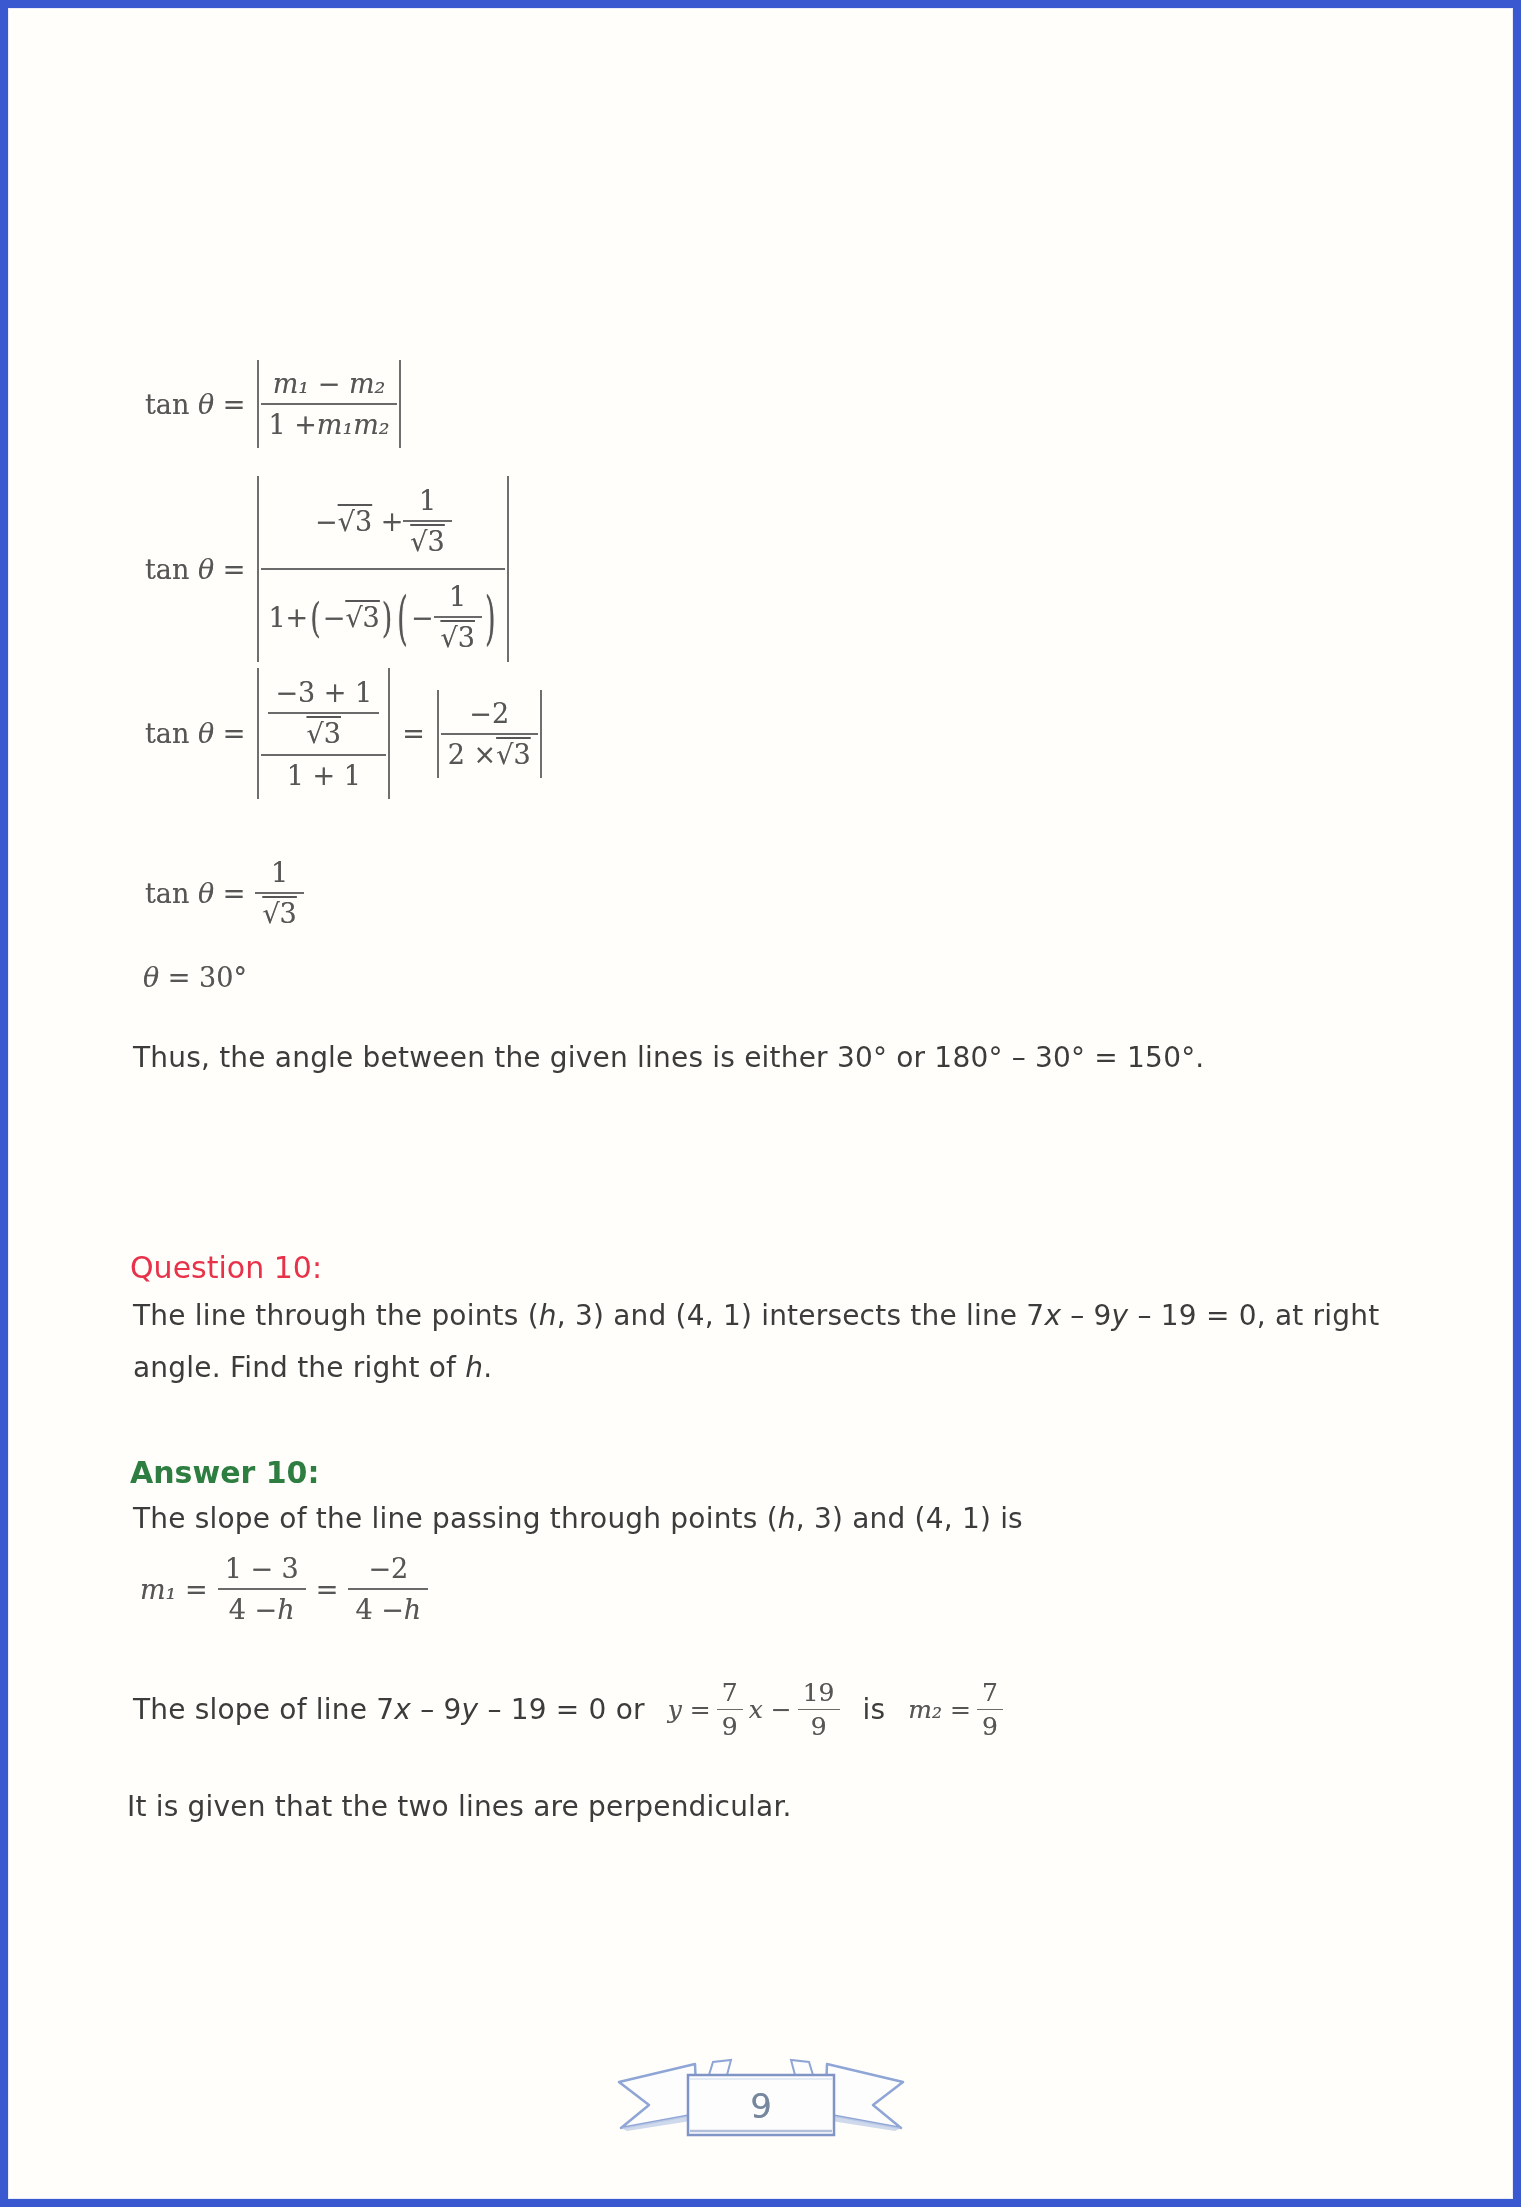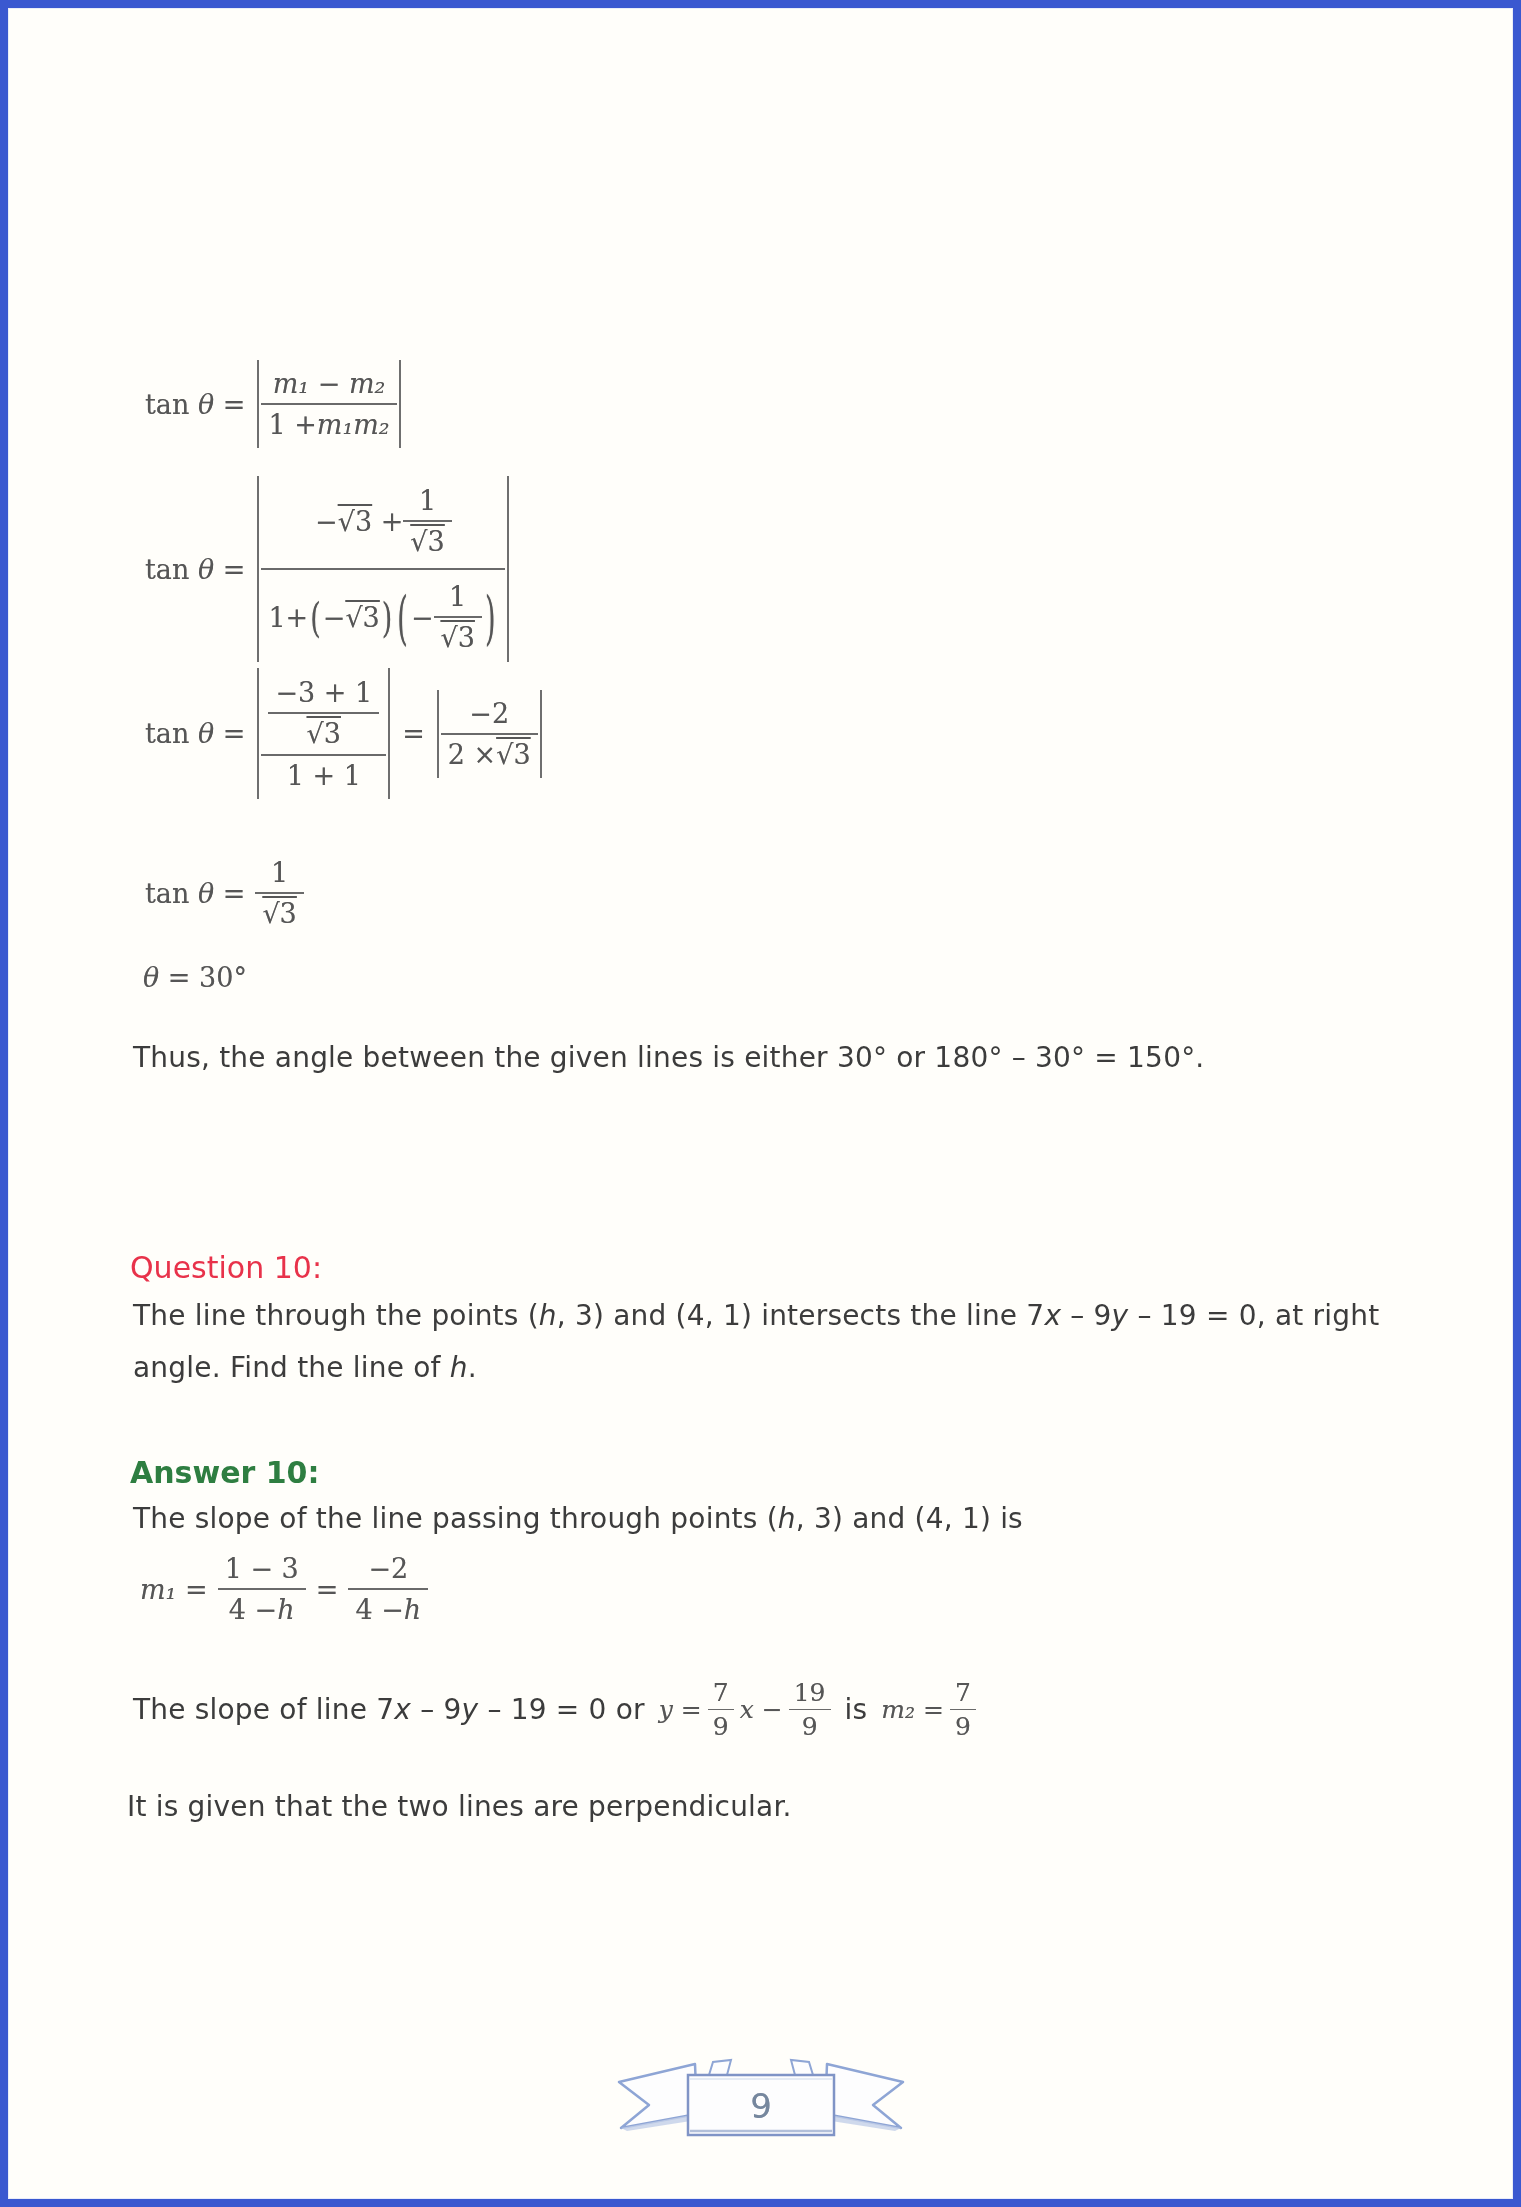--- a/index.html
+++ b/index.html
@@ -36,21 +36,21 @@
     padding:7px 2px; margin:8px 2px;
   }
   .sqrt { text-decoration:overline; }
   .row { display:inline-flex; align-items:center; }
   .tp  { display:inline-block; transform:scaleY(1.55); margin:0 2px; }
   .tp2 { display:inline-block; transform:scaleY(2.15); margin:0 3px; }
   .pad-tall > .num { padding-bottom:10px; }
   .pad-tall > .den { padding-top:10px; }
 
   
-  .mixline { display:flex; align-items:center; gap:14px; }
+  .mixline { display:flex; align-items:center; gap:23px; }
   .mixline .math { font-size:25px; gap:6px; }
   .mixline .frac > .num { padding:0 5px 2px; border-bottom-width:1.8px; }
   .mixline .frac > .den { padding:2px 5px 0; }
 
   
   .ribbon { width:296px; height:96px; }
   .page-num {
     font-size:34px; color:#76879e; text-align:center;
     text-shadow:0 0 0.5px rgba(118,135,158,0.6);
   }
@@ -157,21 +157,21 @@
 
 <div class="blk math" style="left:143px; top:942px;margin-top:20px;">
   <span><span class="it">θ</span><span> = 30°</span></span>
 </div>
 
 <div class="blk text" style="left:133px; top:1041px;"><span>Thus, the angle between the given lines is either 30° or 180° – 30° = 150°.</span></div>
 
 <div class="blk qhead" style="left:130px; top:1250px;"><span>Question 10:</span></div>
 
 <div class="blk text" style="left:133px; top:1299px;"><span>The line through the points (</span><span class="it">h</span><span>, 3) and (4, 1) intersects the line 7</span><span class="it">x</span><span> – 9</span><span class="it">y</span><span> – 19 = 0, at right</span></div>
-<div class="blk text" style="left:133px; top:1351px;"><span>angle. Find the line of </span><span class="it">h</span><span>.</span></div>
+<div class="blk text" style="left:133px; top:1351px;"><span>angle. Find the right of </span><span class="it">h</span><span>.</span></div>
 
 <div class="blk ahead" style="left:130px; top:1455px;"><span>Answer 10:</span></div>
 
 <div class="blk text" style="left:133px; top:1502px;"><span>The slope of the line passing through points (</span><span class="it">h</span><span>, 3) and (4, 1) is</span></div>
 
 <div class="blk math" style="left:140px; top:1552px;align-items:center;">
   <span><span class="it">m₁</span><span> =</span></span>
   <span class="frac">
     <span class="num">
         <span>1 − 3</span>

